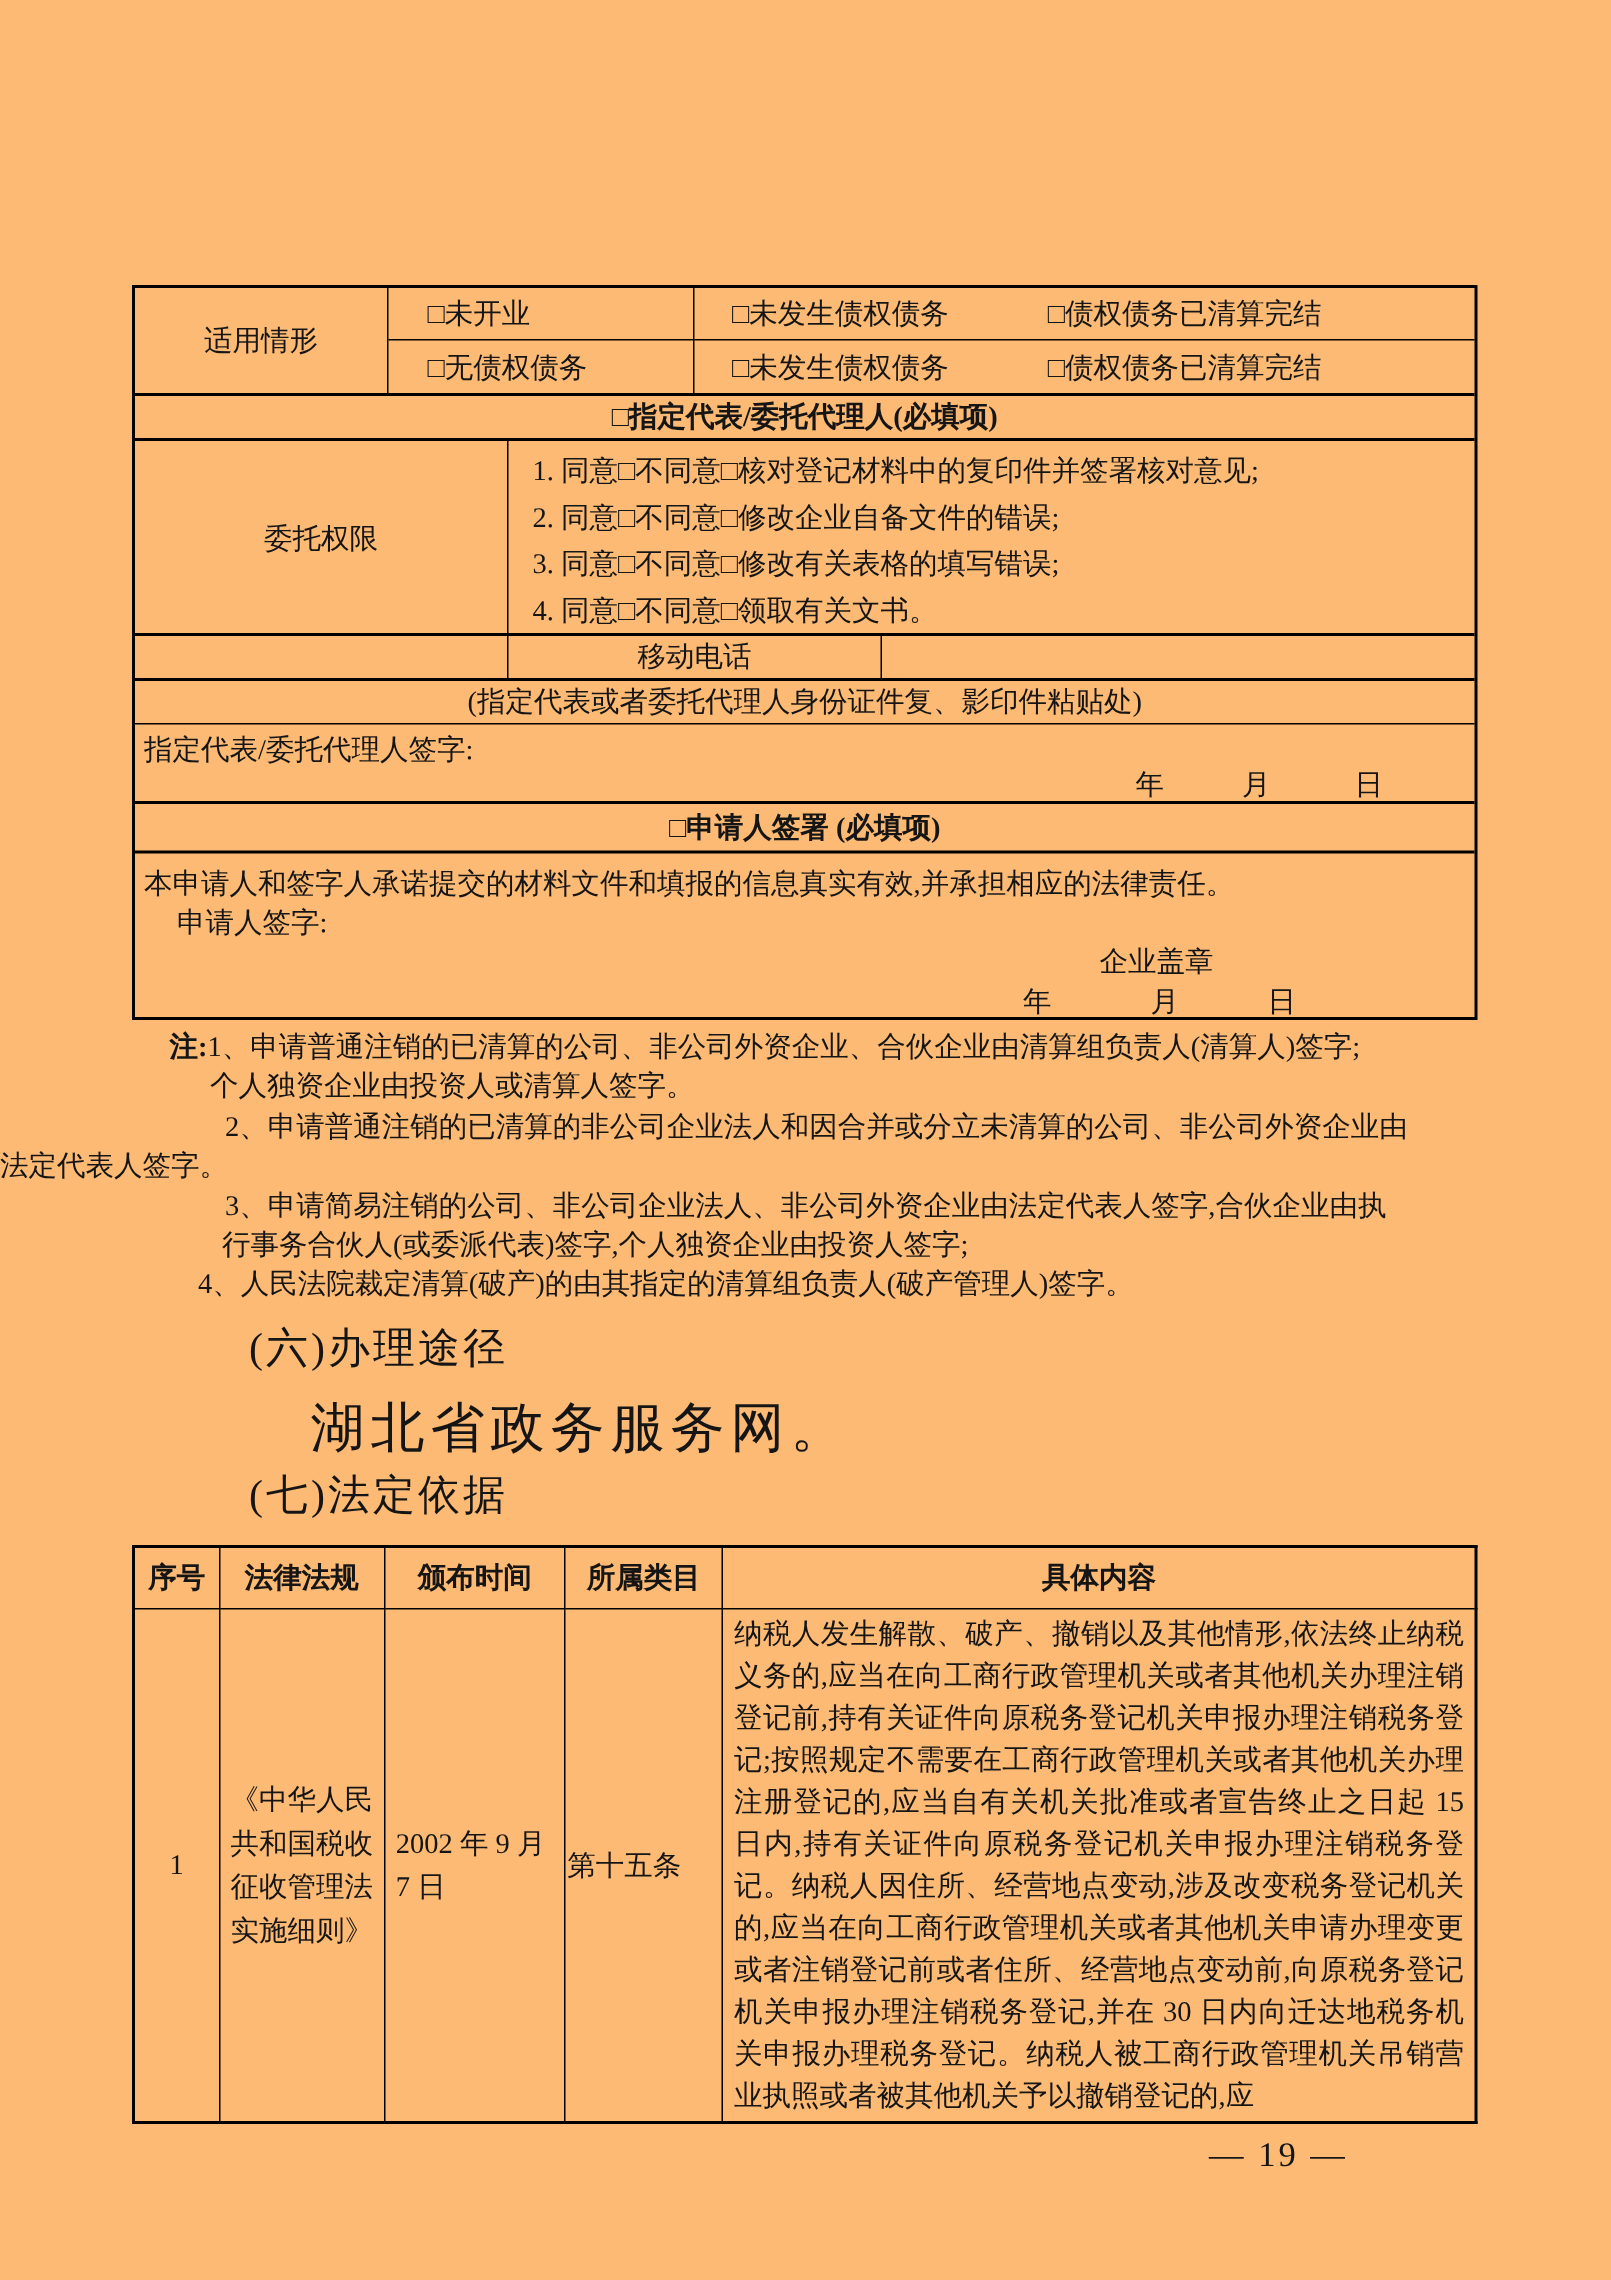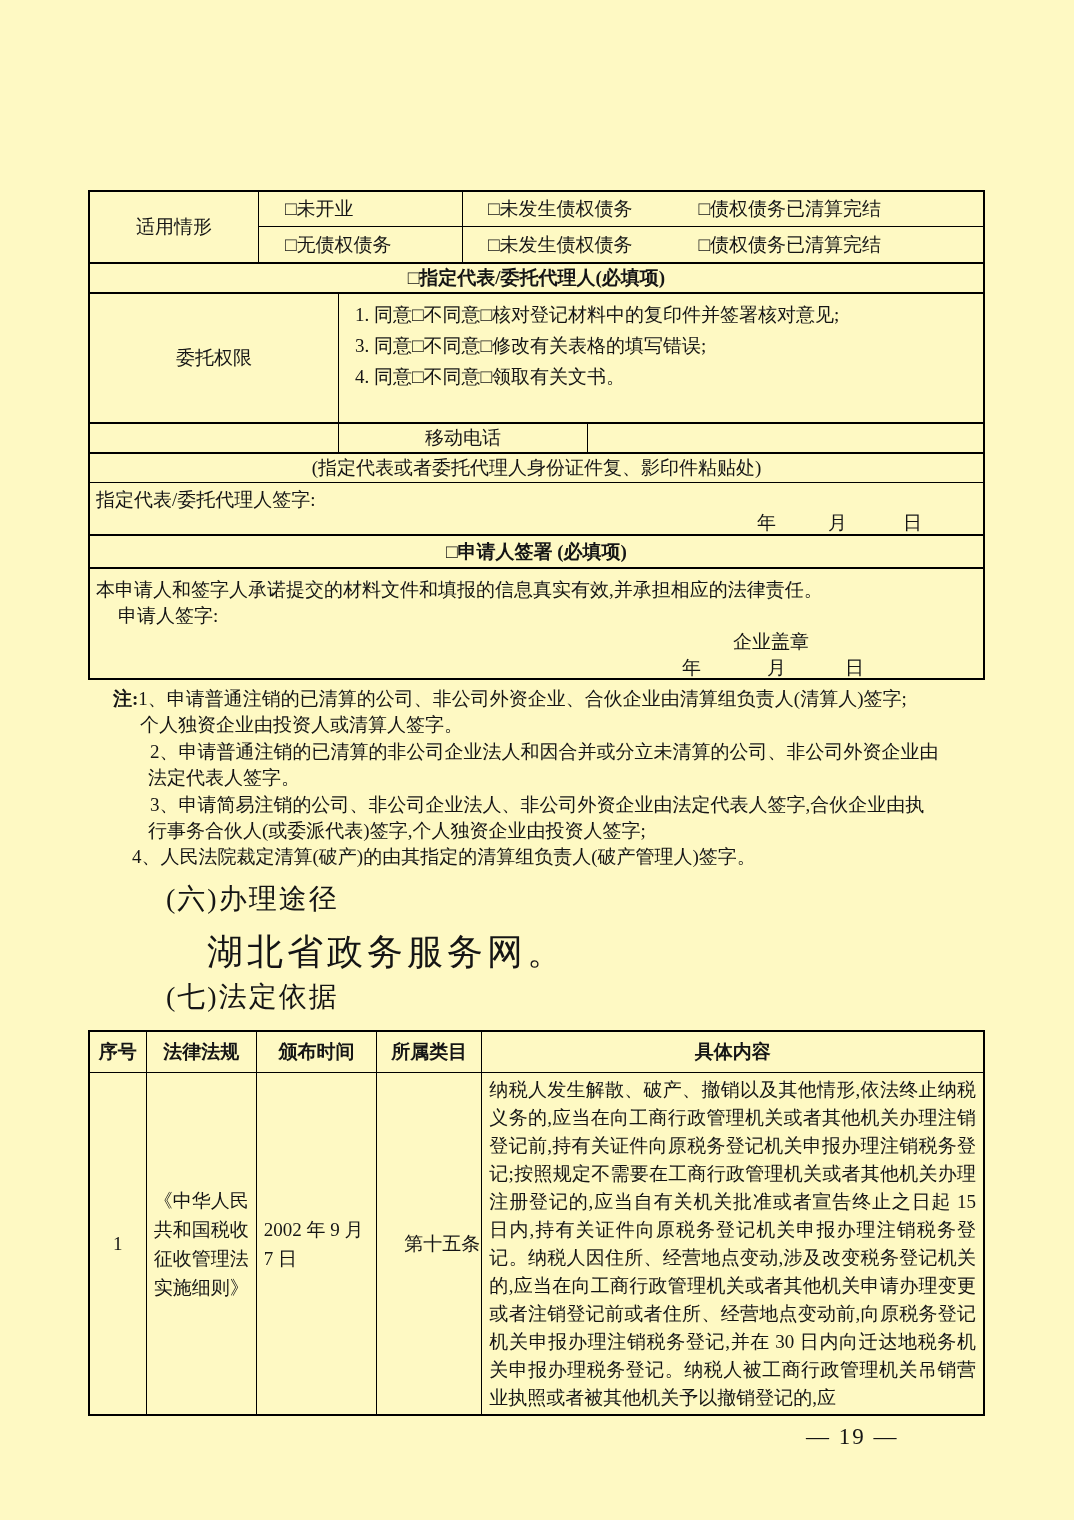--- a/index.html
+++ b/index.html
@@ -1,17 +1,17 @@
 <!DOCTYPE html>
 <html lang="zh"><head>
 <meta charset="utf-8">
 <style>
   html,body{margin:0;padding:0;background:#888;}
   .sheet{
-    position:relative;width:1074px;height:1520px;background:#fef9c3;
+    position:relative;width:1074px;height:1520px;background:#fdba74;
     margin:0 auto;overflow:hidden;color:#151515;
     font-family:"Liberation Serif","DejaVu Serif",serif;
     font-size:19px;
   }
   
   .t1{position:absolute;left:88px;top:190px;width:897px;height:490px;
       border:2px solid #000;box-sizing:border-box;}
   .t1 *{box-sizing:border-box;}
   .rowA{display:grid;grid-template-columns:169px 204px 1fr;}
   .cA1{grid-row:1/3;border-right:1px solid #000;display:flex;align-items:center;justify-content:center;}
@@ -42,40 +42,40 @@
   .rH .dline{position:relative;height:26px;}
   .rH .d-y{position:absolute;left:592px;top:0;}
   .rH .d-m{position:absolute;left:677px;top:0;}
   .rH .d-d{position:absolute;left:755px;top:0;}
   
   .notes{position:absolute;left:0;top:686px;width:1074px;}
   .nline{height:26.4px;line-height:26.4px;white-space:nowrap;font-size:19px;}
   .nl-0{padding-left:113px;}
   .nl-1{padding-left:140px;}
   .nl-2{padding-left:150px;}
-  .nl-3{padding-left:148px;}
+  .nl-3{}
   .nl-4{padding-left:150px;}
   .nl-5{padding-left:148px;}
   .nl-6{padding-left:132px;}
   .nlabel{font-weight:bold;}
   
   .h-six{position:absolute;left:166px;top:880px;font-size:28px;letter-spacing:2px;}
   .p-six{position:absolute;left:163px;top:928px;font-size:36px;letter-spacing:4px;margin-left:44px;}
   .h-seven{position:absolute;left:166px;top:978px;font-size:28px;letter-spacing:2px;}
   
   .t2{position:absolute;left:88px;top:1030px;width:897px;border-collapse:collapse;
       table-layout:fixed;font-size:19px;}
   .t2 th,.t2 td{border:1px solid #000;margin-top:13px;}
   .t2{border:2px solid #000;}
   .t2 th{height:38px;font-weight:bold;text-align:center;}
   .t2 td{vertical-align:middle;}
   .td-no{text-align:center;}
   .td-law{padding:0 7px;line-height:29px;text-align:left;}
   .td-date{padding:0 7px;line-height:29px;text-align:left;}
-  .td-cat{text-align:right;}
+  .td-cat{text-align:left;}
   .td-content{vertical-align:top;padding:3px 7px 2px 7px;line-height:28px;
       text-align:justify;text-justify:inter-ideograph;}
   
   .pageno{position:absolute;left:806px;top:1424px;font-size:23px;letter-spacing:2px;white-space:nowrap;}
 </style>
 </head>
 <body>
 
 <div class="sheet">
 
@@ -100,20 +100,21 @@
         <span>□债权债务已清算完结</span>
       </div>
     </div>
 
     <div class="rB">□指定代表/委托代理人(必填项)</div>
 
     <div class="rowC">
       <div class="cC1">委托权限</div>
       <div class="cC2">
         <div class="witem">1. 同意□不同意□核对登记材料中的复印件并签署核对意见;</div>
+        <div class="witem">2. 同意□不同意□修改企业自备文件的错误;</div>
         <div class="witem">3. 同意□不同意□修改有关表格的填写错误;</div>
         <div class="witem">4. 同意□不同意□领取有关文书。</div>
       </div>
     </div>
 
     <div class="rowD">
       <div class="cDblank"></div>
       <div class="cD">移动电话</div>
       <div class="cDlast"></div>
     </div>

